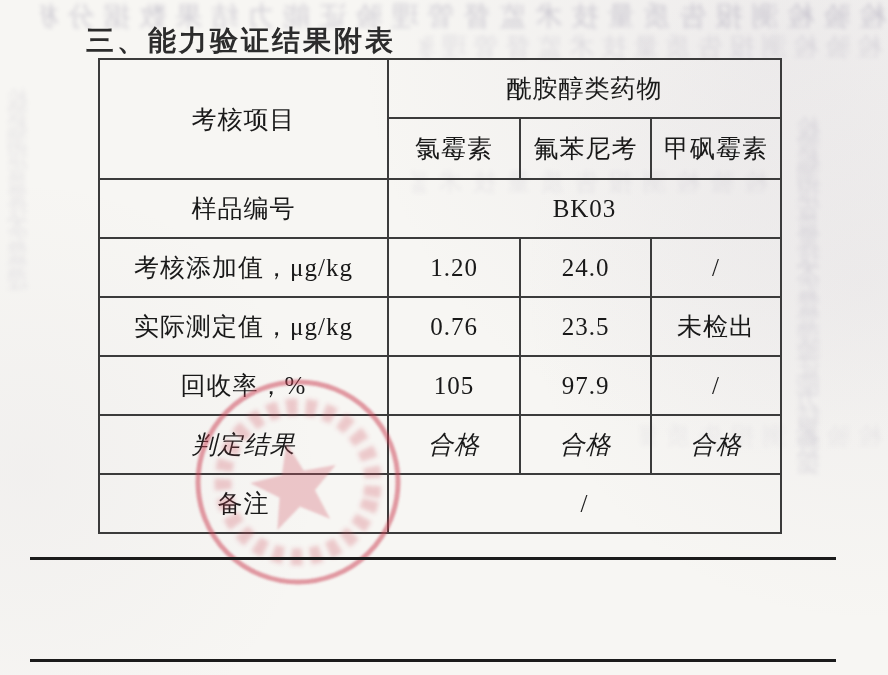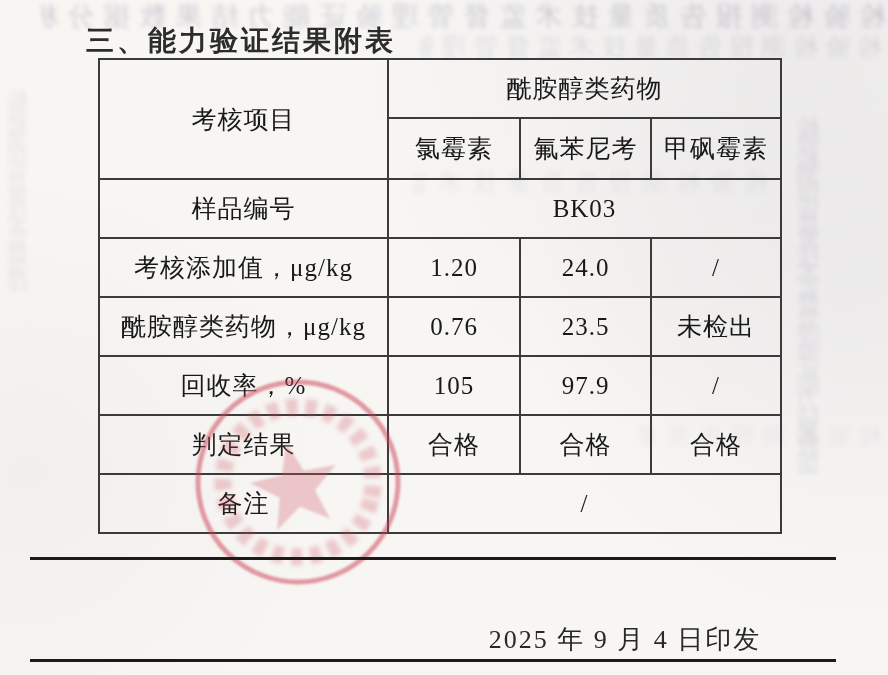--- a/index.html
+++ b/index.html
@@ -21,21 +21,21 @@
     position:absolute; left:98px; top:58px; width:682px; height:405px;
     border-collapse:collapse; table-layout:fixed;
   }
   table.results td{
     border:2px solid #3b3b3b; text-align:center; vertical-align:middle;
     font-size:25px; color:#191919; padding:12px; letter-spacing:1px;
     font-family:"Liberation Serif", serif;
   }
   .rh1{height:42px;} .rh2{height:61px;}
   .rr1{height:44px;} .rr2{height:55px;} .rr3{height:53px;}
-  .rr4{height:47px;} .rr5{height:47px;} .rr6{height:52px;}
+  .rr4{height:47px;} .rr5{height:47px;font-style:italic;} .rr6{height:52px;}
   td.num{font-size:26px; letter-spacing:0;}
   
   .seal{position:absolute; left:188px; top:372px; pointer-events:none;}
   
   .rule{position:absolute; left:30px; width:806px; height:3px; background:#1b1b1b;}
   .rule-top{top:557px;} .rule-bottom{top:659px;}
   .orgs{
     position:absolute; left:56px; top:578px; width:800px; display:flex; gap:24px;
     font-size:27px; color:#282828; white-space:nowrap; letter-spacing:0.5px;
   }
@@ -91,21 +91,21 @@
         <td>样品编号</td>
         <td colspan="3" class="num">BK03</td>
       </tr>
       <tr class="rr2">
         <td>考核添加值，μg/kg</td>
         <td class="num">1.20</td>
         <td class="num">24.0</td>
         <td class="num">/</td>
       </tr>
       <tr class="rr3">
-        <td>酰胺醇类药物，μg/kg</td>
+        <td>实际测定值，μg/kg</td>
         <td class="num">0.76</td>
         <td class="num">23.5</td>
         <td>未检出</td>
       </tr>
       <tr class="rr4">
         <td>回收率，%</td>
         <td class="num">105</td>
         <td class="num">97.9</td>
         <td class="num">/</td>
       </tr>
@@ -132,16 +132,15 @@
         </filter>
     </defs>
     <circle cx="110" cy="110" r="100" fill="none" stroke="#cc4155" stroke-opacity="0.52" stroke-width="5" filter="url(#b1)"></circle>
     <circle cx="110" cy="110" r="75" fill="none" stroke="#cc4155" stroke-opacity="0.26" stroke-width="17" stroke-dasharray="11 8" transform="rotate(14 110 110)" filter="url(#b2)"></circle>
     <polygon points="0,-46 -11.2,-15.4 -43.7,-14.2 -18.1,5.9 -27,37.2 0,19 27,37.2 18.1,5.9 43.7,-14.2 11.2,-15.4" transform="translate(108,116) rotate(-12)" fill="#cf5565" fill-opacity="0.30" filter="url(#b1)"></polygon>
   </svg>
 
   <div class="rule rule-top"></div>
   <div class="orgs">
   </div>
-  <div class="dateline">2025 年 9 月 4 日印发</div>
   <div class="rule rule-bottom"></div>
 
 </div>
 
 </body></html>

